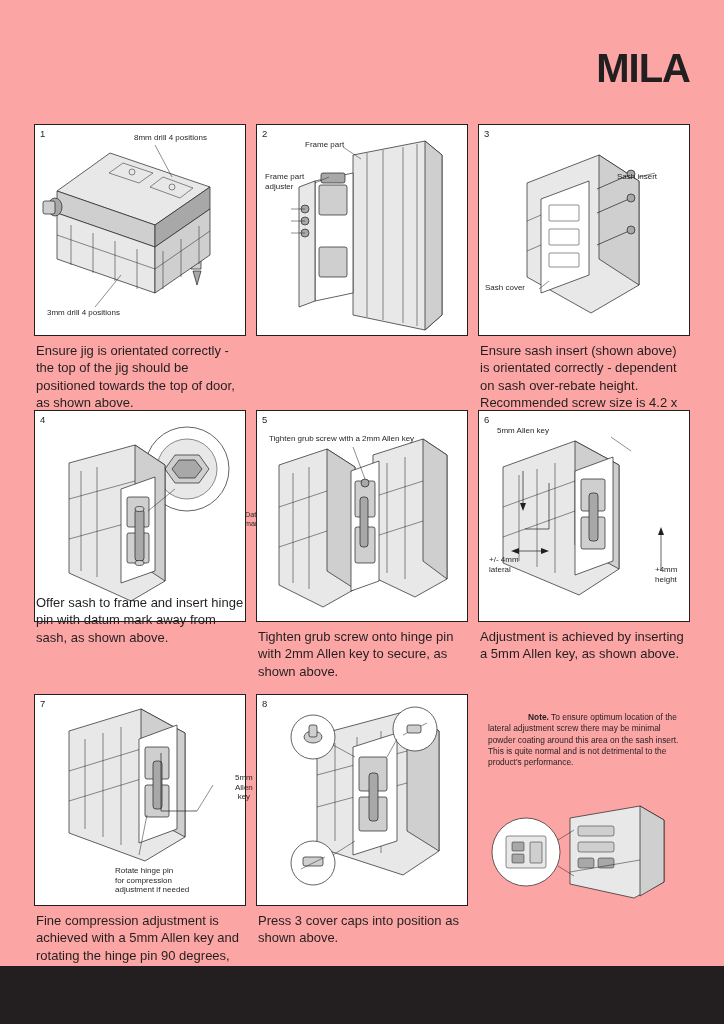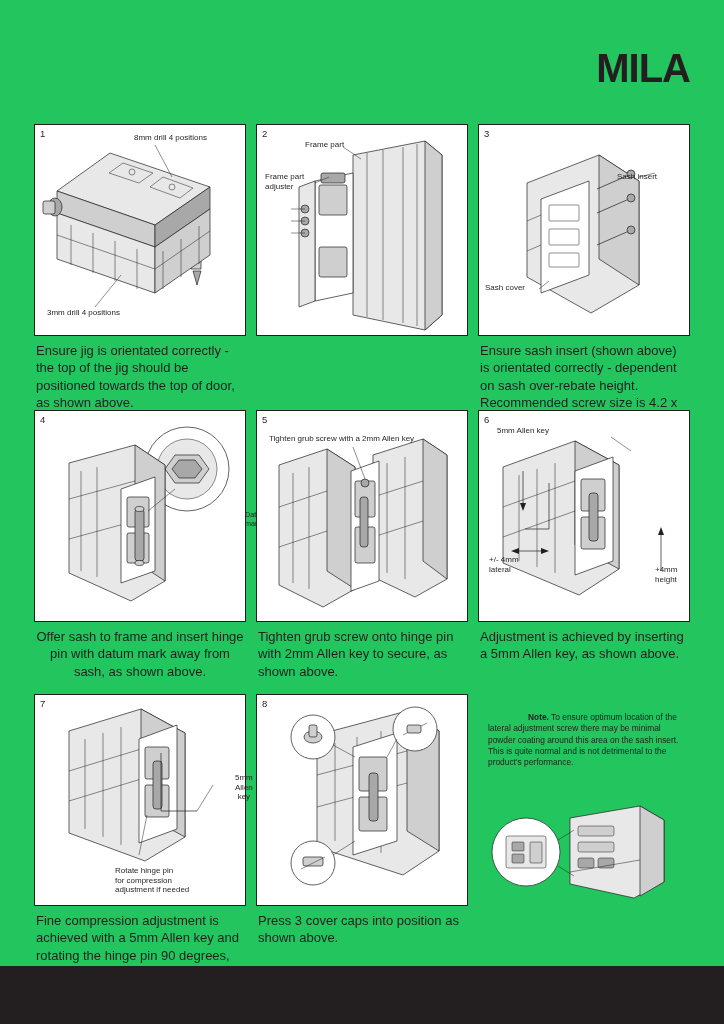--- a/index.html
+++ b/index.html
@@ -11,21 +11,21 @@
     width: 724px;
     height: 1024px;
     position: relative;
     font-family: "Liberation Sans", sans-serif;
     color: #1a1a1a;
     overflow: hidden;
   }
   .page {
     position: absolute;
     inset: 0;
-    background: #22c55e;
+    background: #fca5a5;
   }
   
   .logo {
     position: absolute;
     top: 48px;
     right: 34px;
     font-family: "Liberation Sans", sans-serif;
     font-weight: bold;
     font-size: 40px;
     letter-spacing: -1px;
@@ -254,21 +254,21 @@
         <rect class="fill-dk" x="100" y="98" width="9" height="52" rx="3"></rect>
         <ellipse class="fill-md" cx="104.5" cy="98" rx="4.5" ry="2.5"></ellipse>
         <ellipse class="fill-md" cx="104.5" cy="152" rx="4.5" ry="2.5"></ellipse>
       </g>
 
       <line class="dl-thin" x1="113" y1="100" x2="140" y2="78"></line>
     </svg>
     <div class="callout sm" style="left:210px; top:100px; width:40px;">Datum
 mark</div>
   </div>
-  <div class="caption" style="left:36px; top:628px; width:208px;text-align:center;">Offer sash to frame and insert hinge pin with datum mark away from sash, as shown above.</div>
+  <div class="caption" style="left:36px; top:594px; width:208px;">Offer sash to frame and insert hinge pin with datum mark away from sash, as shown above.</div>
 
   <div class="panel" style="left:256px; top:410px; width:212px; height:212px;">
     <div class="panel-num">5</div>
     <svg width="210" height="210" viewBox="0 0 210 210">
 
       <polygon class="fill-lt" points="22,54 70,38 98,56 98,178 66,196 22,174"></polygon>
       <polygon class="fill-md" points="70,38 98,56 98,178 70,160"></polygon>
       <g class="dl-thin">
         <line x1="36" y1="62" x2="36" y2="172"></line>
         <line x1="52" y1="56" x2="52" y2="178"></line>

